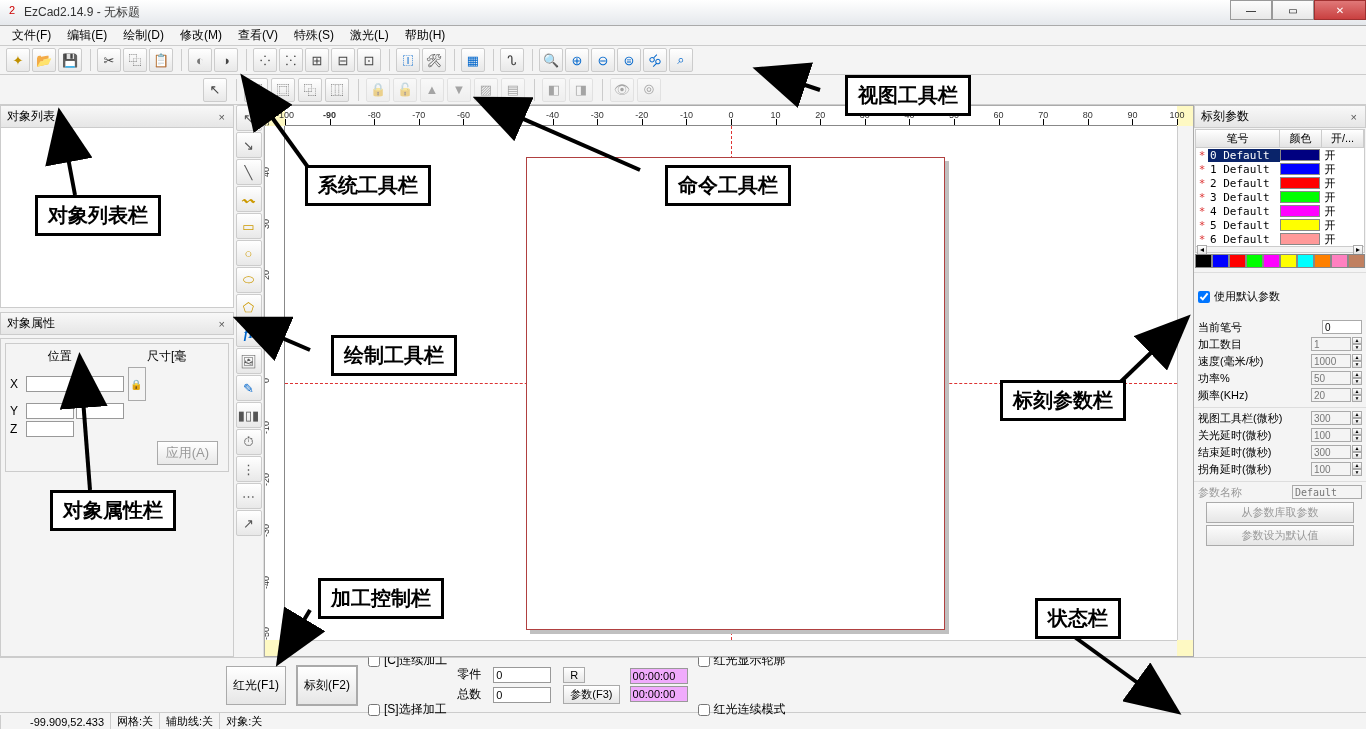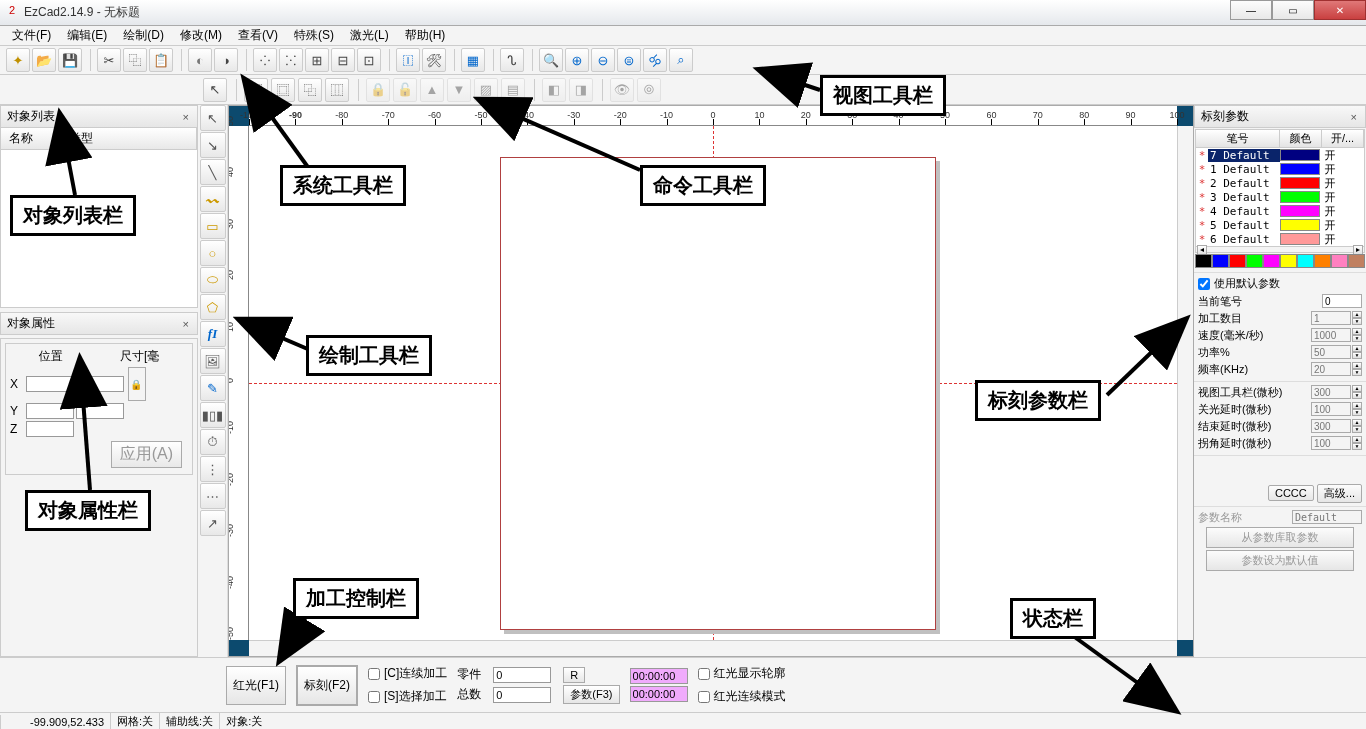--- a/index.html
+++ b/index.html
@@ -19,43 +19,43 @@
   
   
   .toolbar-row { background: #f4f4f4; border-bottom: 1px solid #ccc; padding: 2px 6px; display: flex; align-items: center; gap: 0; min-height: 26px; }
   .tb-btn { width: 24px; height: 24px; border: 1px solid transparent; background: #f4f4f4; display: inline-flex; align-items: center; justify-content: center; font-size: 13px; margin-right: 2px; border-radius:2px; color:#444; }
   .tb-btn.raised { border: 1px solid #ccc; background: linear-gradient(#fff,#e8e8e8); }
   .tb-sep { width: 1px; height: 22px; background: #ccc; margin: 0 6px; }
   .tb-btn.disabled { opacity: 0.45; }
   
   
   .main-area { display: flex; height: calc(729px - 26px - 20px - 28px - 30px - 55px - 18px); }
-  .left-panel { width: 198px; background: #f4f4f4; display: flex; flex-direction: column; }
+  .left-panel { width: 234px; background: #f4f4f4; display: flex; flex-direction: column; }
   .panel-header { background: linear-gradient(#f8f8f8,#e6e6e6); border: 1px solid #ccc; padding: 2px 6px; font-size: 12px; display: flex; justify-content: space-between; align-items: center; }
   .panel-header .close-x { font-size: 11px; color: #555; padding: 0 2px; }
   .obj-list { border: 1px solid #ccc; background: #fff; flex: 0 0 180px; border-top: none; }
   .obj-list-hdr { display: flex; background: #f4f4f4; border-bottom: 1px solid #ccc; }
   .obj-list-hdr div { border-right: 1px solid #ccc; padding: 2px 8px; font-size: 12px; background:linear-gradient(#fff,#e8e8e8);}
   .obj-list-body { height: 154px; background: #fff; }
   
   .obj-prop { border: 1px solid #ccc; background: #f4f4f4; margin-top: 3px; padding-bottom: 2px; flex:1;}
   .prop-fields { border: 1px solid #ccc; margin: 4px; padding: 4px; background: #f4f4f4; }
   .prop-fields .hdr { display: flex; justify-content: space-around; font-size: 12px; margin-bottom: 2px; }
   .prop-row { display: flex; align-items: center; gap: 2px; margin-bottom: 2px; }
   .prop-row .axis { width: 14px; font-size: 12px; }
   .prop-input { width: 48px; height: 16px; background: #fff; border: 1px solid #999; font-size: 11px; padding-left:2px; }
   .lock-icon { width: 18px; height: 18px; border: 1px solid #aaa; background: #f4f4f4; margin-left: 2px; display: inline-flex; align-items: center; justify-content: center; font-size: 10px; }
-  .apply-btn { display: block; margin: 4px 6px 2px auto; padding: 2px 8px; border: 1px solid #aaa; background: linear-gradient(#fff,#e8e8e8); font-size: 16px; color:#999;}
+  .apply-btn { display: block; margin: 4px 6px 2px auto; padding: 2px 8px; border: 1px solid #aaa; background: linear-gradient(#fff,#e8e8e8); font-size: 13px; color:#999;}
   
   
   .draw-toolbar { width: 30px; background: #f4f4f4; display: flex; flex-direction: column; align-items: center; padding-top: 0; gap: 0; border-right:1px solid #ddd;}
   .draw-btn { width: 26px; height: 26px; border: 1px solid #ccc; background: linear-gradient(#fff,#e8e8e8); display: flex; align-items: center; justify-content: center; margin-bottom: 1px; font-size: 13px; border-radius:2px; color:#555;}
   
   
-  .canvas-wrap { flex: 1; position: relative; background: #0c4a6e; border: 1px solid #aaa; overflow: hidden; }
+  .canvas-wrap { flex: 1; position: relative; background: #fef9c3; border: 1px solid #aaa; overflow: hidden; }
   .ruler-h { position: absolute; top: 0; left: 20px; right: 16px; height: 20px; background: #fff; border-bottom: 1px solid #888; }
   .ruler-v { position: absolute; top: 20px; left: 0; bottom: 16px; width: 20px; background: #fff; border-right: 1px solid #888; }
   .canvas { position: absolute; top: 20px; left: 20px; right: 16px; bottom: 16px; background: #fff; }
   .scrollbar-v { position:absolute; right:0; top:20px; width:16px; bottom:16px; background:#f4f4f4; border-left:1px solid #ccc;}
   .scrollbar-h-c { position:absolute; bottom:0; left:20px; height:16px; right:16px; background:#f4f4f4; border-top:1px solid #ccc;}
   .axis-line-h { position: absolute; left: 0; right: 0; border-top: 1px dashed #d33; }
   .axis-line-v { position: absolute; top: 0; bottom: 0; border-left: 1px dashed #d33; }
   .work-area { position: absolute; border: 1px solid #b04040; background:#fff; box-shadow: 4px 4px 0 #c0c0c0; }
   .ruler-tick { position: absolute; font-size: 9px; color: #333; }
   
@@ -75,21 +75,21 @@
   .color-strip { display: flex; margin: 0 1px 2px; }
   .color-sq { width: 17px; height: 14px; border: 1px solid #888; }
   
   .param-block { padding: 1px 4px; border-top:1px solid #ddd; margin-top:2px;}
   .param-row { display: flex; align-items: center; justify-content: space-between; margin: 1px 0; height: 16px; font-size:11px;}
   .param-row label { flex: 1; }
   .param-input { width: 40px; height: 14px; background: #f4f4f4; border: 1px solid #aaa; font-size: 10px; text-align: left; padding-left:2px; color:#777;}
   .param-input.on { background: #fff; color:#000;}
   .spin { width: 10px; height: 14px; display: inline-flex; flex-direction: column; margin-left:1px;}
   .spin .s { height: 7px; border: 1px solid #aaa; background: linear-gradient(#fff,#e0e0e0); font-size:5px; line-height:5px; text-align:center;}
-  .check-row { display: flex; align-items: center; gap: 4px; margin: 2px 0; }
+  .check-row { display: flex; align-items: center; gap: 4px; margin: 15px 0; }
   .check-row input { width:12px; height:12px;}
   .wide-btn { width: 90%; margin: 2px auto; display: block; padding: 2px; border: 1px solid #aaa; background: linear-gradient(#fcfcfc,#e6e6e6); font-size: 11px; text-align:center; color:#999;}
   .pill-btn{display:inline-block;border:1px solid #aaa;background:linear-gradient(#fcfcfc,#e6e6e6);padding:1px 6px;font-size:11px;border-radius:2px;}
   
   
   .cmd-toolbar { display: flex; align-items: center; gap: 1px; padding: 2px 4px; background: #f4f4f4; border-bottom: 1px solid #ccc; min-height:30px; }
   
   
   .control-bar { height: 55px; background: #f4f4f4; border-top: 1px solid #ccc; padding: 4px 18px; display: flex; align-items: center; gap: 10px; font-size: 12px; }
   .ctrl-btn { padding: 10px 6px; border: 1px solid #aaa; background: linear-gradient(#fff,#e6e6e6); font-size: 12px; min-width:56px; text-align:center;}
@@ -98,21 +98,21 @@
   .ctrl-input { width: 58px; height: 16px; border: 1px solid #999; background: #fff; font-size: 11px; padding-left:2px;}
   .ctrl-input.ro{background:#f0abfc;}
   .small-btn { padding: 1px 6px; border: 1px solid #aaa; background: linear-gradient(#fff,#e6e6e6); font-size: 11px; }
   
   
   .status-bar { height: 18px; background: #f4f4f4; border-top: 1px solid #ccc; display: flex; align-items: center; font-size: 11px; }
   .status-cell { padding: 1px 6px; border-left: 1px solid #ccc; white-space:nowrap;}
   .status-bar .fill { flex: 1; padding-left:4px;}
   
   
-  .annotation { position: absolute; font-family: "SimSun", serif; font-size: 20px; font-weight: bold; }
+  .annotation { position: absolute; font-family: "SimSun", serif; font-size: 20px; font-weight: bold; margin-left: 25px; }
   .annotation .box { border: 3px solid #000; padding: 4px 10px; background: #fff; display: inline-block; }
   .arrow-svg { position: absolute; pointer-events: none; }
 </style>
 </head>
 <body>
 
 <div class="title-bar">
   <div class="app-icon">2</div>
   <div class="title">EzCad2.14.9 - 无标题</div>
   <div class="win-controls">
@@ -191,24 +191,20 @@
 </div>
 
 <div class="main-area">
 
   <div class="left-panel">
     <div class="panel-header">
       <span>对象列表</span>
       <span class="close-x">×</span>
     </div>
     <div class="obj-list">
-      <div class="obj-list-hdr">
-        <div style="width:60px">名称</div>
-        <div style="flex:1">类型</div>
-      </div>
       <div class="obj-list-body"></div>
     </div>
 
     <div class="panel-header" style="margin-top:4px">
       <span>对象属性</span>
       <span class="close-x">×</span>
     </div>
     <div class="obj-prop">
       <div class="prop-fields">
         <div class="hdr">
@@ -328,21 +324,21 @@
     </div>
     <div class="pen-table">
       <div class="pen-table-hdr">
         <div style="width:84px">笔号</div>
         <div style="width:42px">颜色</div>
         <div style="flex:1">开/...</div>
       </div>
       <div id="pen-rows">
           <div class="pen-row">
             <span class="star">*</span>
-            <span class="pname" style="background:#0a246a;color:#fff;">7 Default</span>
+            <span class="pname" style="background:#0a246a;color:#fff;">0 Default</span>
             <span class="swatch" style="background:#000080"></span>
             <span class="onoff">开</span>
           </div>
           <div class="pen-row">
             <span class="star">*</span>
             <span class="pname" style="">1 Default</span>
             <span class="swatch" style="background:#0000ff"></span>
             <span class="onoff">开</span>
           </div>
           <div class="pen-row">
@@ -464,24 +460,20 @@
         </div>
       <div class="param-row">
           <label>拐角延时(微秒)</label>
           <input class="param-input" value="100" style="">
           <span class="spin">
             <span class="s">▲</span>
             <span class="s">▼</span>
           </span>
         </div>
     </div>
-    <div class="param-block" style="text-align:right; padding-top:28px;">
-      <span class="pill-btn">CCCC</span>
-      <span class="pill-btn">高级...</span>
-    </div>
     <div class="param-block">
       <div class="param-row">
           <label style="color:#999">参数名称</label>
           <input class="param-input" style="width: 70px; font-family: monospace;" value="Default">
         </div>
       <button class="wide-btn">从参数库取参数</button>
       <button class="wide-btn">参数设为默认值</button>
     </div>
   </div>
 </div>

